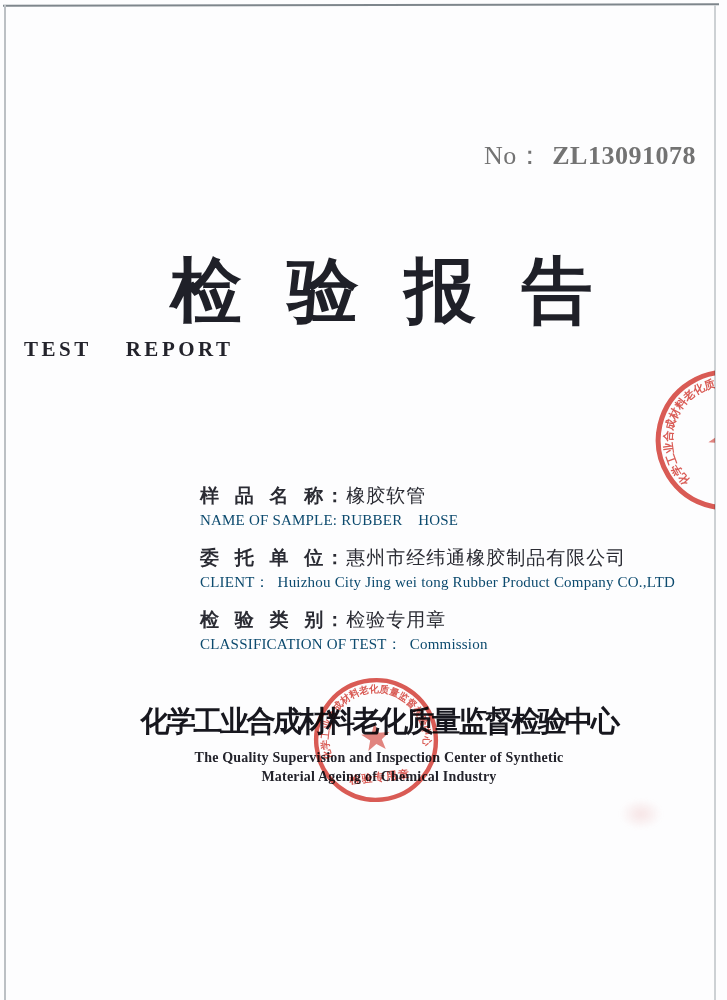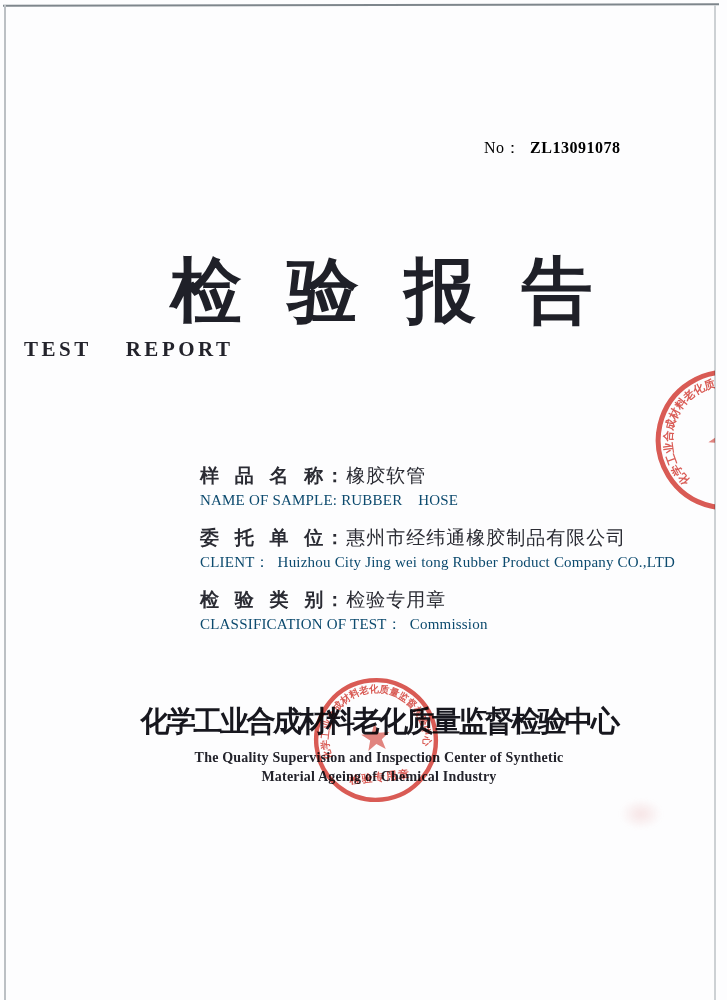--- a/index.html
+++ b/index.html
@@ -16,38 +16,38 @@
     overflow: hidden;
     color: #26262e;
   }
   
   .edge-top   { position: absolute; left: 3px; right: 8px; top: 4px; height: 2px; background: #7e868c; transform: rotate(-0.12deg); }
   .edge-left  { position: absolute; left: 4px; top: 5px; bottom: 0; width: 2px; background: #bcc0c4; }
   .edge-right { position: absolute; right: 11px; top: 5px; bottom: 0; width: 2px; background: #cdd1d4; }
 
   .no-line {
     position: absolute; left: 484px; top: 138px;
-    font-size: 16px; letter-spacing: 0.5px; color: #000000;
+    font-size: 26px; letter-spacing: 0.5px; color: #737373;
   }
   .no-line .no-value { font-weight: 700; margin-left: 9px; letter-spacing: 0.5px; }
 
   .title-cn {
     position: absolute; left: 36px; right: 0; top: 252px;
     display: flex; justify-content: center; gap: 46px;
     font-size: 71px; line-height: 1.1; font-weight: 600;
     color: #1f2028;
   }
   .title-en {
     position: absolute; left: 24px; right: 0; top: 337px;
     display: flex; justify-content: flex-start; gap: 34px;
     font-size: 21px; font-weight: 700; letter-spacing: 3.5px;
     color: #23232b;
   }
 
-  .fields { position: absolute; left: 200px; top: 463px; }
+  .fields { position: absolute; left: 200px; top: 483px; }
   .field-row { margin-bottom: 14px; }
   .field-row .zh { font-size: 19px; line-height: 26px; color: #2a2b33; }
   .field-row .zh .label { font-weight: 600; letter-spacing: 2px; word-spacing: 7px; }
   .field-row .zh .value { letter-spacing: 1px; }
   .field-row .en { font-size: 15px; line-height: 22px; white-space: pre; color: #0c4a6e; letter-spacing: 0.2px; }
 
   .issuer { position: absolute; left: 31px; right: 0; top: 703px; text-align: center; }
   .issuer-cn {
     font-size: 29px; font-weight: 700; letter-spacing: -2.5px;
     line-height: 36px; color: #17171e;

